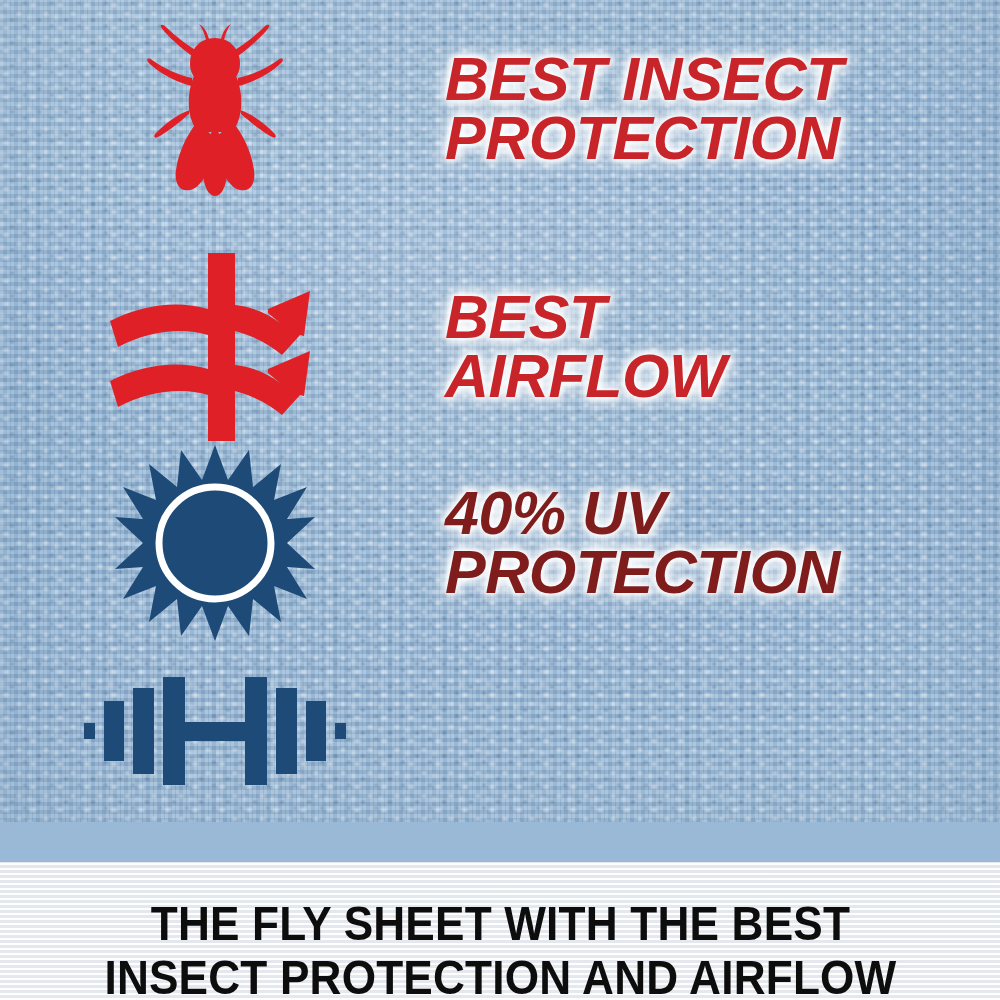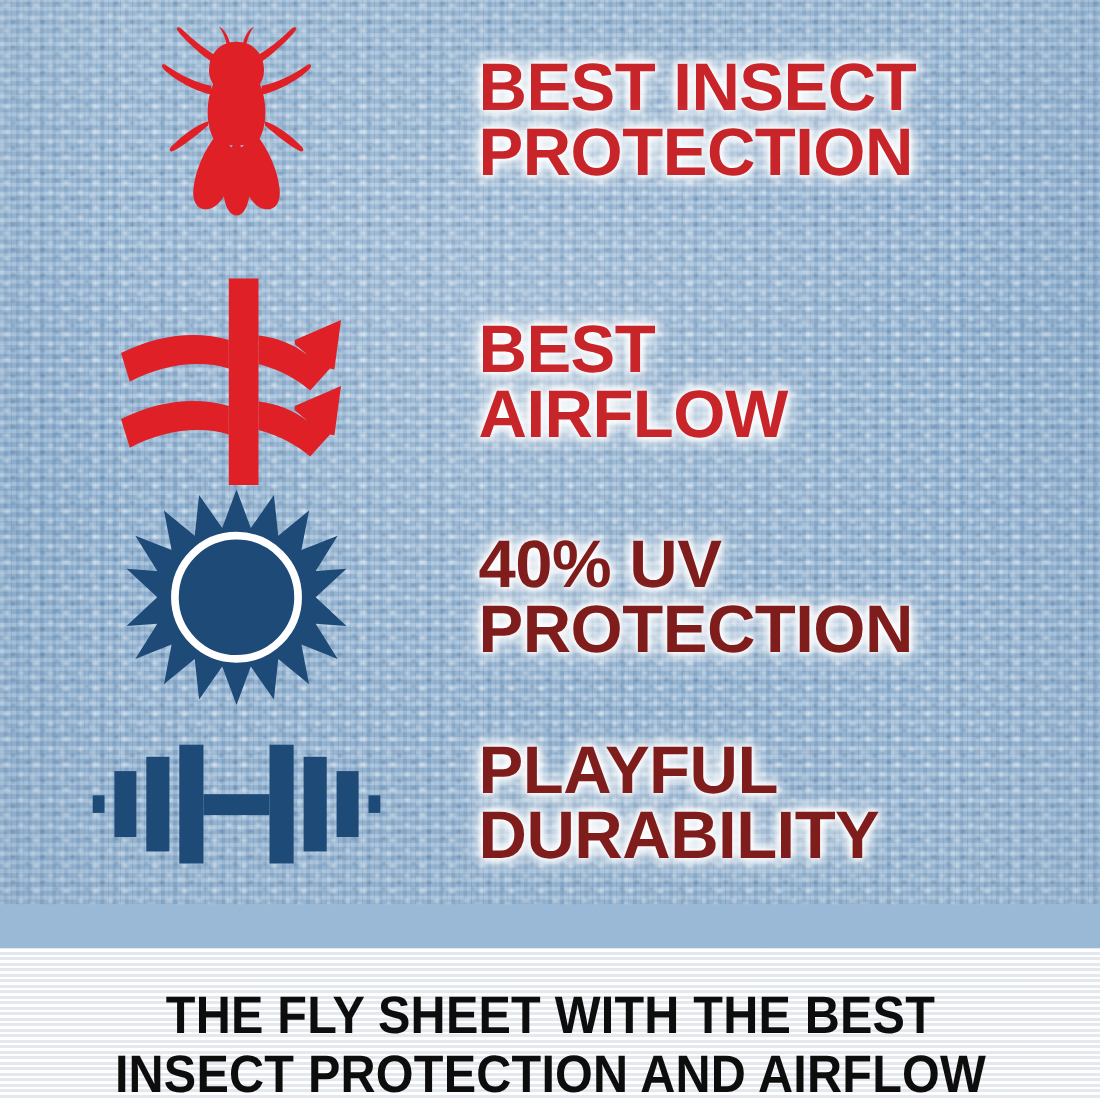--- a/index.html
+++ b/index.html
@@ -61,21 +61,22 @@
   }
   .icon-cell {
     width: 430px;
     display: flex;
     align-items: center;
     justify-content: center;
     flex: 0 0 430px;
   }
   .label-cell {
     flex: 1 1 auto;
-    padding-left: 5px;
+    padding-left: 15px;
+    font-style: italic;
   }
 
   .feature-label {
     font-family: "Liberation Sans", sans-serif;
     font-weight: bold;
     font-size: 61px;
     line-height: 0.96;
     letter-spacing: -0.5px;
     margin: 0;
     white-space: pre-line;
@@ -221,24 +222,20 @@
 
           <rect x="101" y="59" width="60" height="19"></rect>
 
           <rect x="161" y="14" width="22" height="108"></rect>
           <rect x="192" y="25" width="21" height="86"></rect>
           <rect x="222" y="38" width="20" height="60"></rect>
           <rect x="251" y="60" width="11" height="16"></rect>
         </g>
       </svg>
     </div>
-    <div class="label-cell">
-      <p class="feature-label label-navy">PLAYFUL
-DURABILITY</p>
-    </div>
   </div>
 
   <div class="caption-band">
     <p class="caption-text">THE FLY SHEET WITH THE BEST
 INSECT PROTECTION AND AIRFLOW</p>
   </div>
 
 </div>
 
 </body></html>

